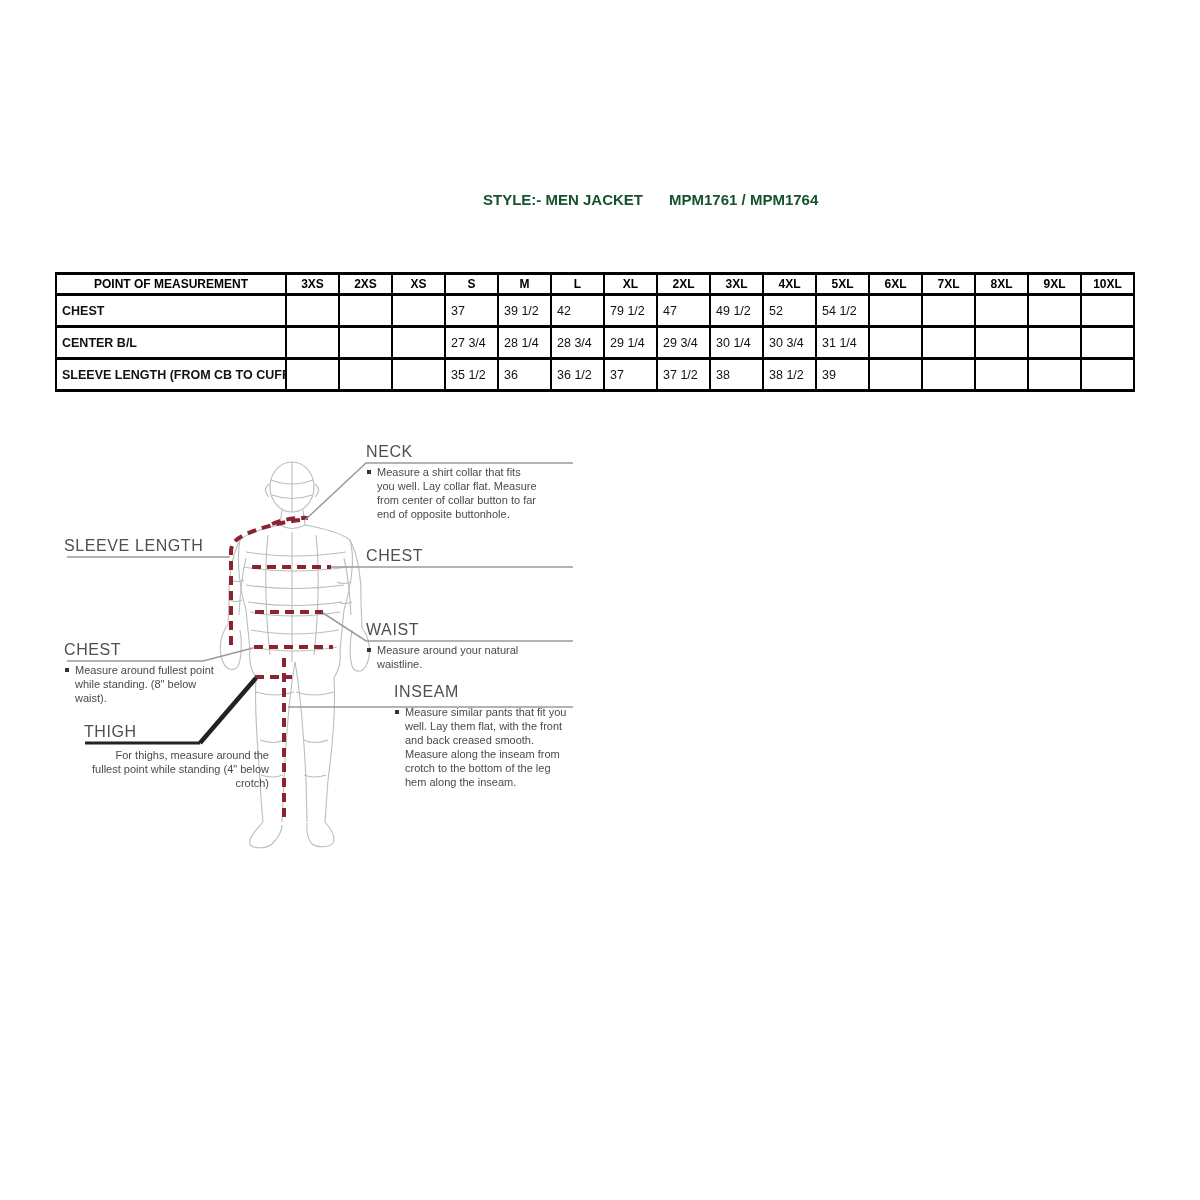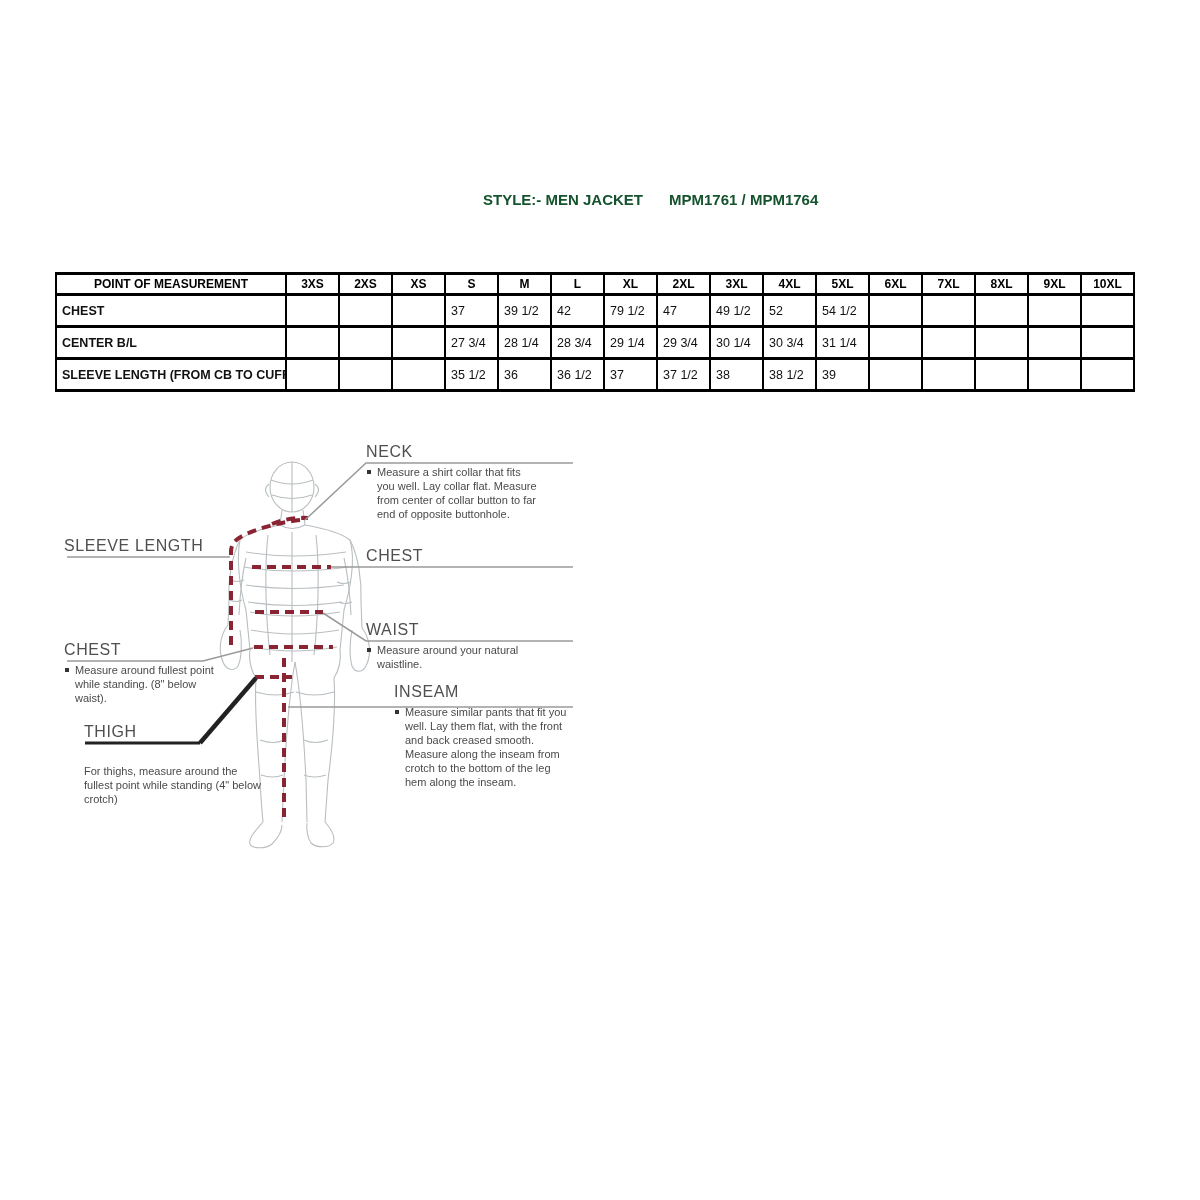--- a/index.html
+++ b/index.html
@@ -37,21 +37,21 @@
   .thickline{stroke:var(--thigh);}
 
   .sec{position:absolute;}
   .sec-title{font-size:16px;line-height:19px;letter-spacing:0.6px;color:var(--heading);font-weight:normal;}
   .sec-body{position:relative;margin-top:4px;padding-left:11px;font-size:11px;line-height:14px;color:var(--bodytext);}
   .sec-body.nobullet{padding-left:0;}
   .bullet{position:absolute;left:1px;top:5px;width:4px;height:4px;background:#333;}
   .sec-sleeve{left:64px;top:536px;width:176px;}
   .sec-seat{left:64px;top:640px;width:160px;}
   .sec-thigh{left:84px;top:722px;width:185px;}
-  .sec-thigh .sec-body{margin-top:23px;}
+  .sec-thigh .sec-body{margin-top:7px;text-align:right;}
   .sec-neck{left:366px;top:442px;width:172px;}
   .sec-chest{left:366px;top:546px;width:172px;}
   .sec-waist{left:366px;top:620px;width:172px;}
   .sec-inseam{left:366px;top:682px;width:176px;margin-left:28px;}
 </style>
 </head>
 <body>
 
 <div class="page">
 

